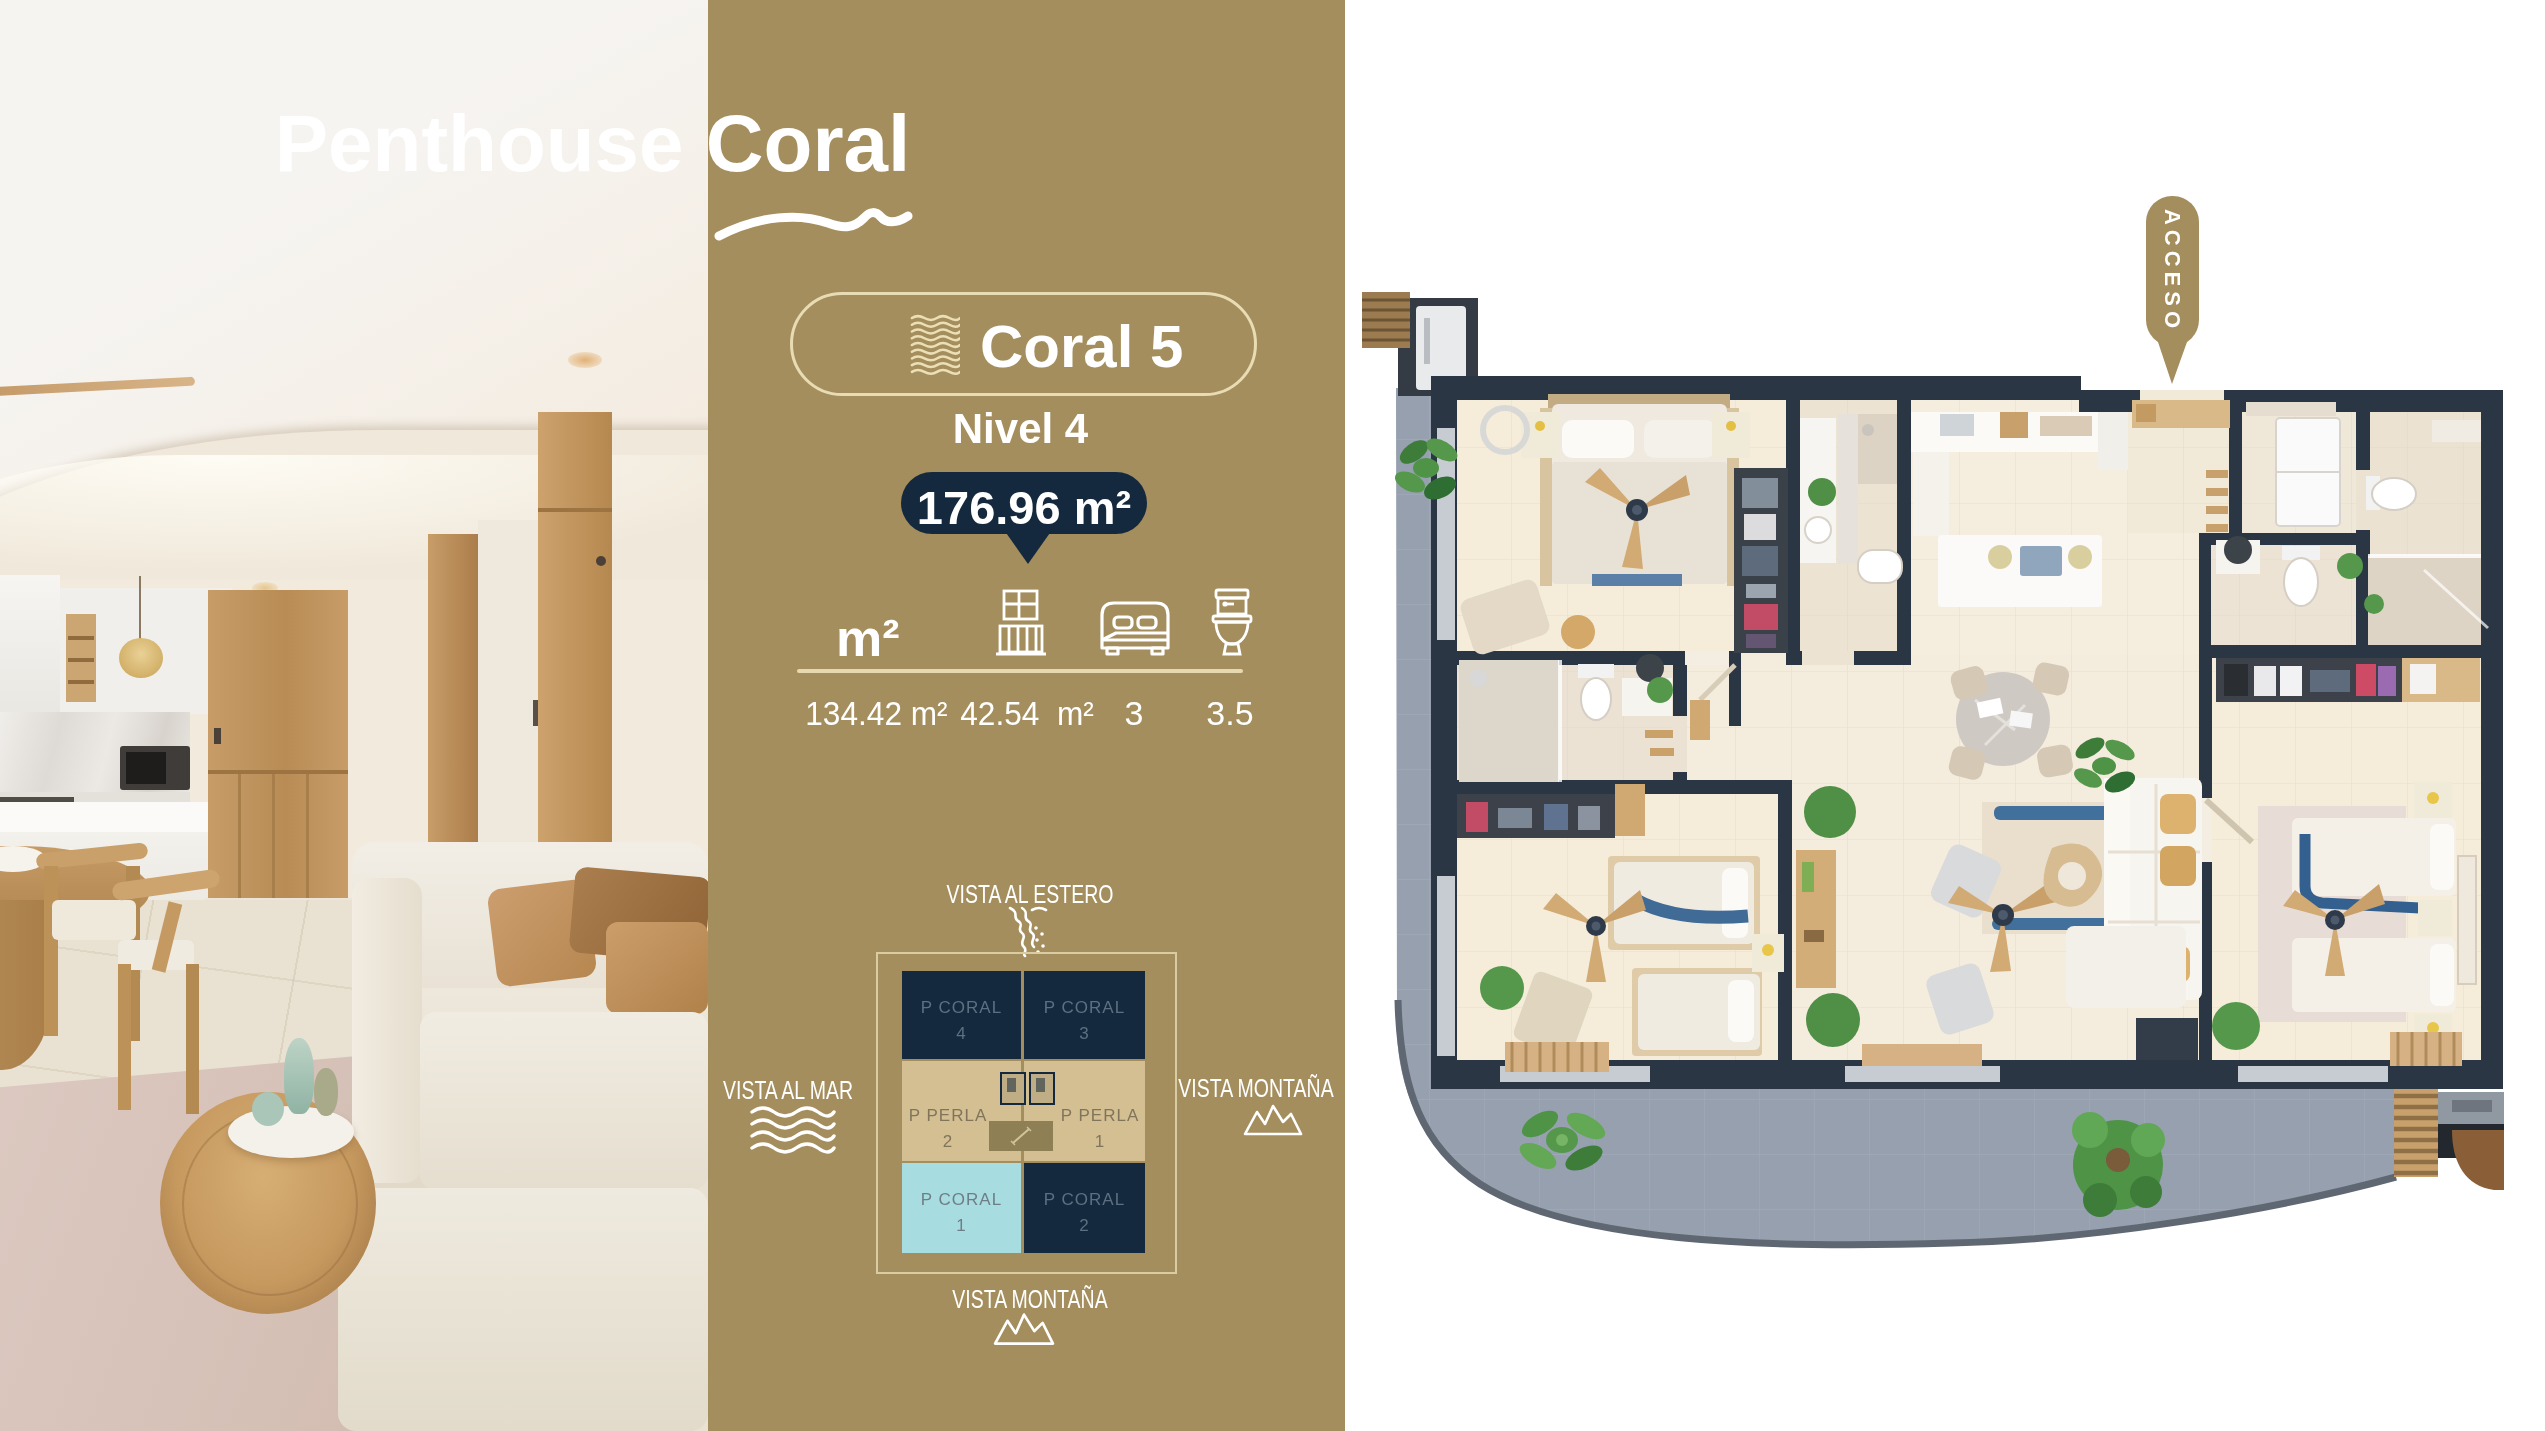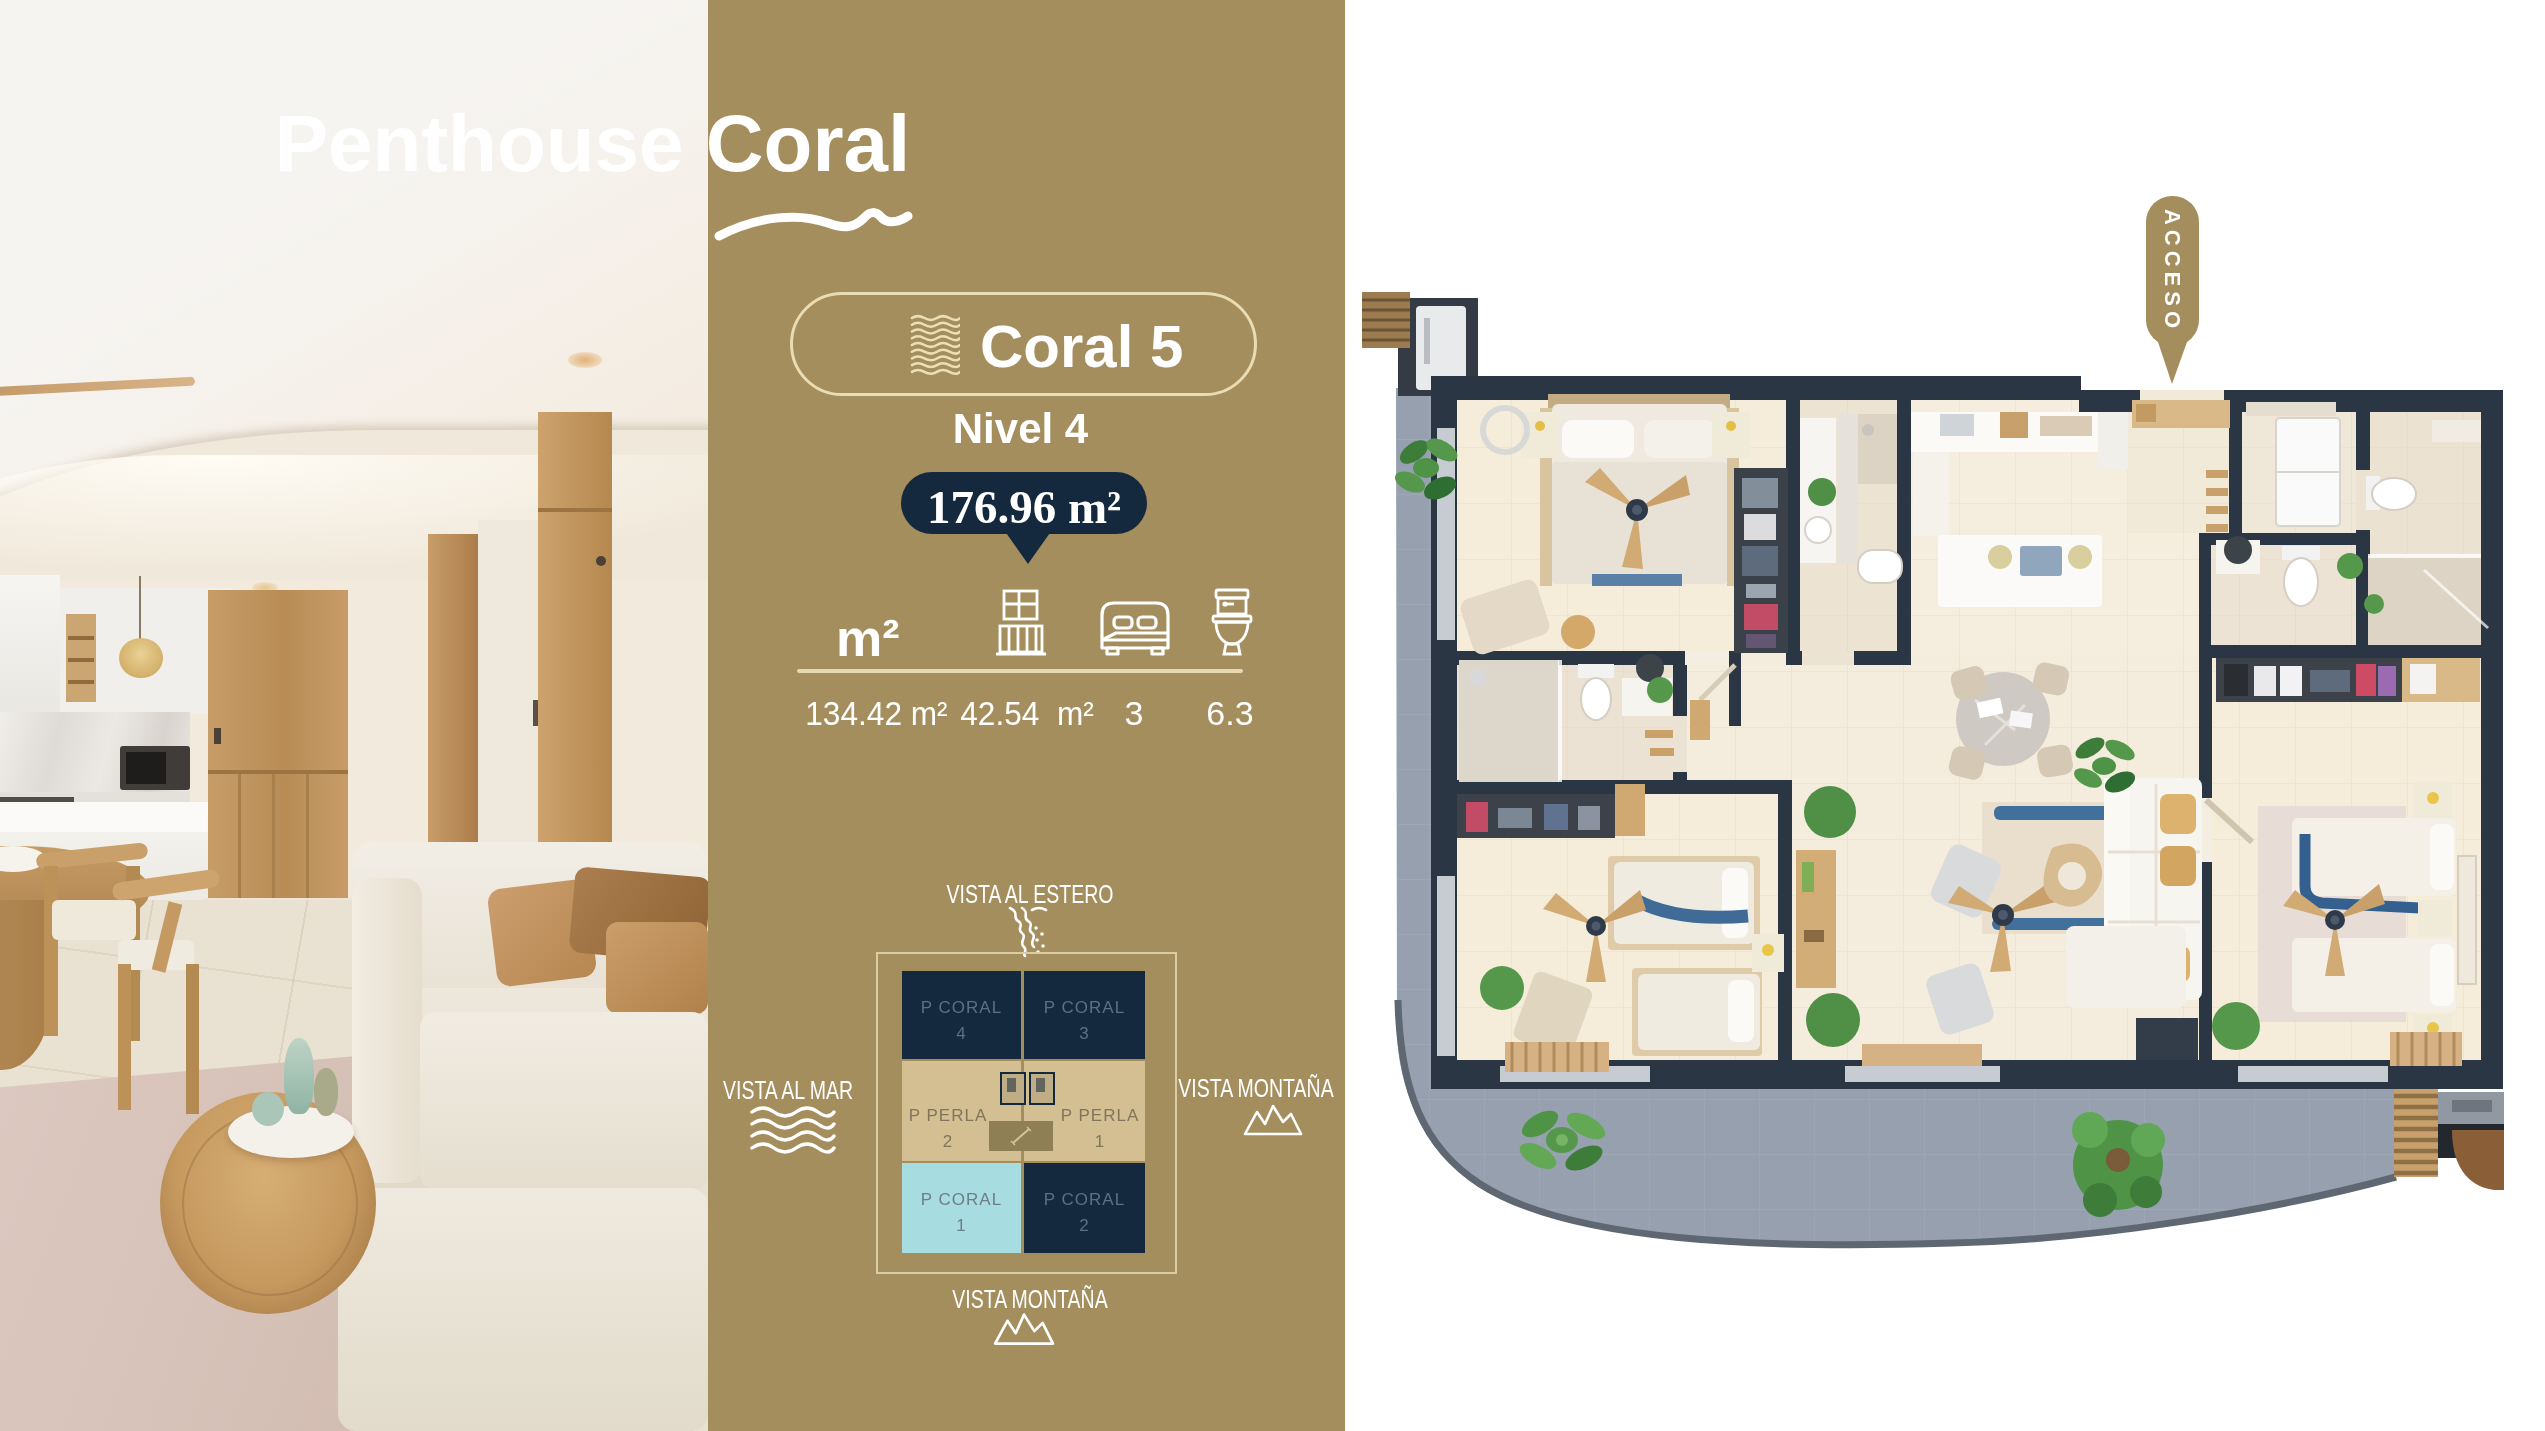--- a/index.html
+++ b/index.html
@@ -150,21 +150,21 @@
   </svg>
 
   <div class="abs" style="left:980px;top:312px;font-size:60px;font-weight:bold;color:#ffffff;">Coral 5</div>
 
   <div class="abs" style="left:790px;top:405px;width:461px;text-align:center;font-size:42px;font-weight:bold;color:#ffffff;">Nivel 4</div>
 
   <div class="abs" style="left:901px;top:472px;width:246px;height:62px;background:#14293d;border-radius:31px;"></div>
 
   <div class="abs" style="left:1004px;top:530px;width:0;height:0;border-left:24px solid transparent;border-right:24px solid transparent;border-top:34px solid #14293d;"></div>
 
-  <div class="abs" style="left:901px;top:480px;width:246px;text-align:center;font-size:47px;font-weight:bold;color:#ffffff;font-family:Liberation Serif, serif;">176.96 m²</div>
+  <div class="abs" style="left:901px;top:480px;width:246px;text-align:center;font-size:47px;font-weight:bold;color:#ffffff;">176.96 m²</div>
 
   <div class="abs" style="left:836px;top:608px;font-size:52px;font-weight:bold;color:#ffffff;">m²</div>
 
   <svg class="abs" style="left:995px;top:588px;" width="52" height="70" viewBox="0 0 52 70">
     <g fill="none" stroke="#ffffff" stroke-width="2.8">
       <rect x="9" y="3" width="33" height="28"></rect>
       <line x1="24" y1="3" x2="24" y2="31"></line>
       <line x1="9" y1="16" x2="42" y2="16"></line>
       <rect x="5" y="38" width="42" height="26"></rect>
       <line x1="14" y1="38" x2="14" y2="64"></line>
@@ -197,21 +197,21 @@
       <path d="M8 34 c0 13 7 22 16 22 c9 0 16 -9 16 -22 z"></path>
       <path d="M18 56 h12 l2 10 h-16 z"></path>
     </g>
   </svg>
 
   <div class="abs" style="left:797px;top:669px;width:446px;height:4px;background:#e6d9b2;border-radius:2px;"></div>
 
   <div class="abs" style="left:800px;top:694px;width:150px;text-align:center;font-size:34px;color:#ffffff;white-space:nowrap;transform:scaleX(.93);transform-origin:center;">134.42 m²</div>
   <div class="abs" style="left:952px;top:694px;width:150px;text-align:center;font-size:34px;color:#ffffff;white-space:nowrap;transform:scaleX(.93);transform-origin:center;">42.54&nbsp; m²</div>
   <div class="abs" style="left:1104px;top:694px;width:60px;text-align:center;font-size:34px;color:#ffffff;">3</div>
-  <div class="abs" style="left:1185px;top:694px;width:90px;text-align:center;font-size:34px;color:#ffffff;">6.3</div>
+  <div class="abs" style="left:1185px;top:694px;width:90px;text-align:center;font-size:34px;color:#ffffff;">3.5</div>
 
 
   <div class="abs" style="left:760px;top:880px;width:540px;text-align:center;font-size:25px;color:#ffffff;transform:scaleX(.78);transform-origin:center;">VISTA AL ESTERO</div>
 
   <svg class="abs" style="left:996px;top:906px;" width="56" height="52" viewBox="0 0 56 52">
     <g fill="none" stroke="#ffffff" stroke-width="2.6" stroke-linecap="round">
       <path d="M14 2 c10 5 2 9 8 13 c7 4 -2 8 4 12 c6 4 -4 9 2 14 c4 4 -2 7 1 9"></path>
       <path d="M26 2 c8 5 0 9 6 13 c7 4 -2 8 4 12 c6 4 -4 9 2 14"></path>
       <path d="M36 4 q7 -4 14 0"></path>
       <circle cx="40" cy="22" r="1.8" fill="#ffffff" stroke="none"></circle>

